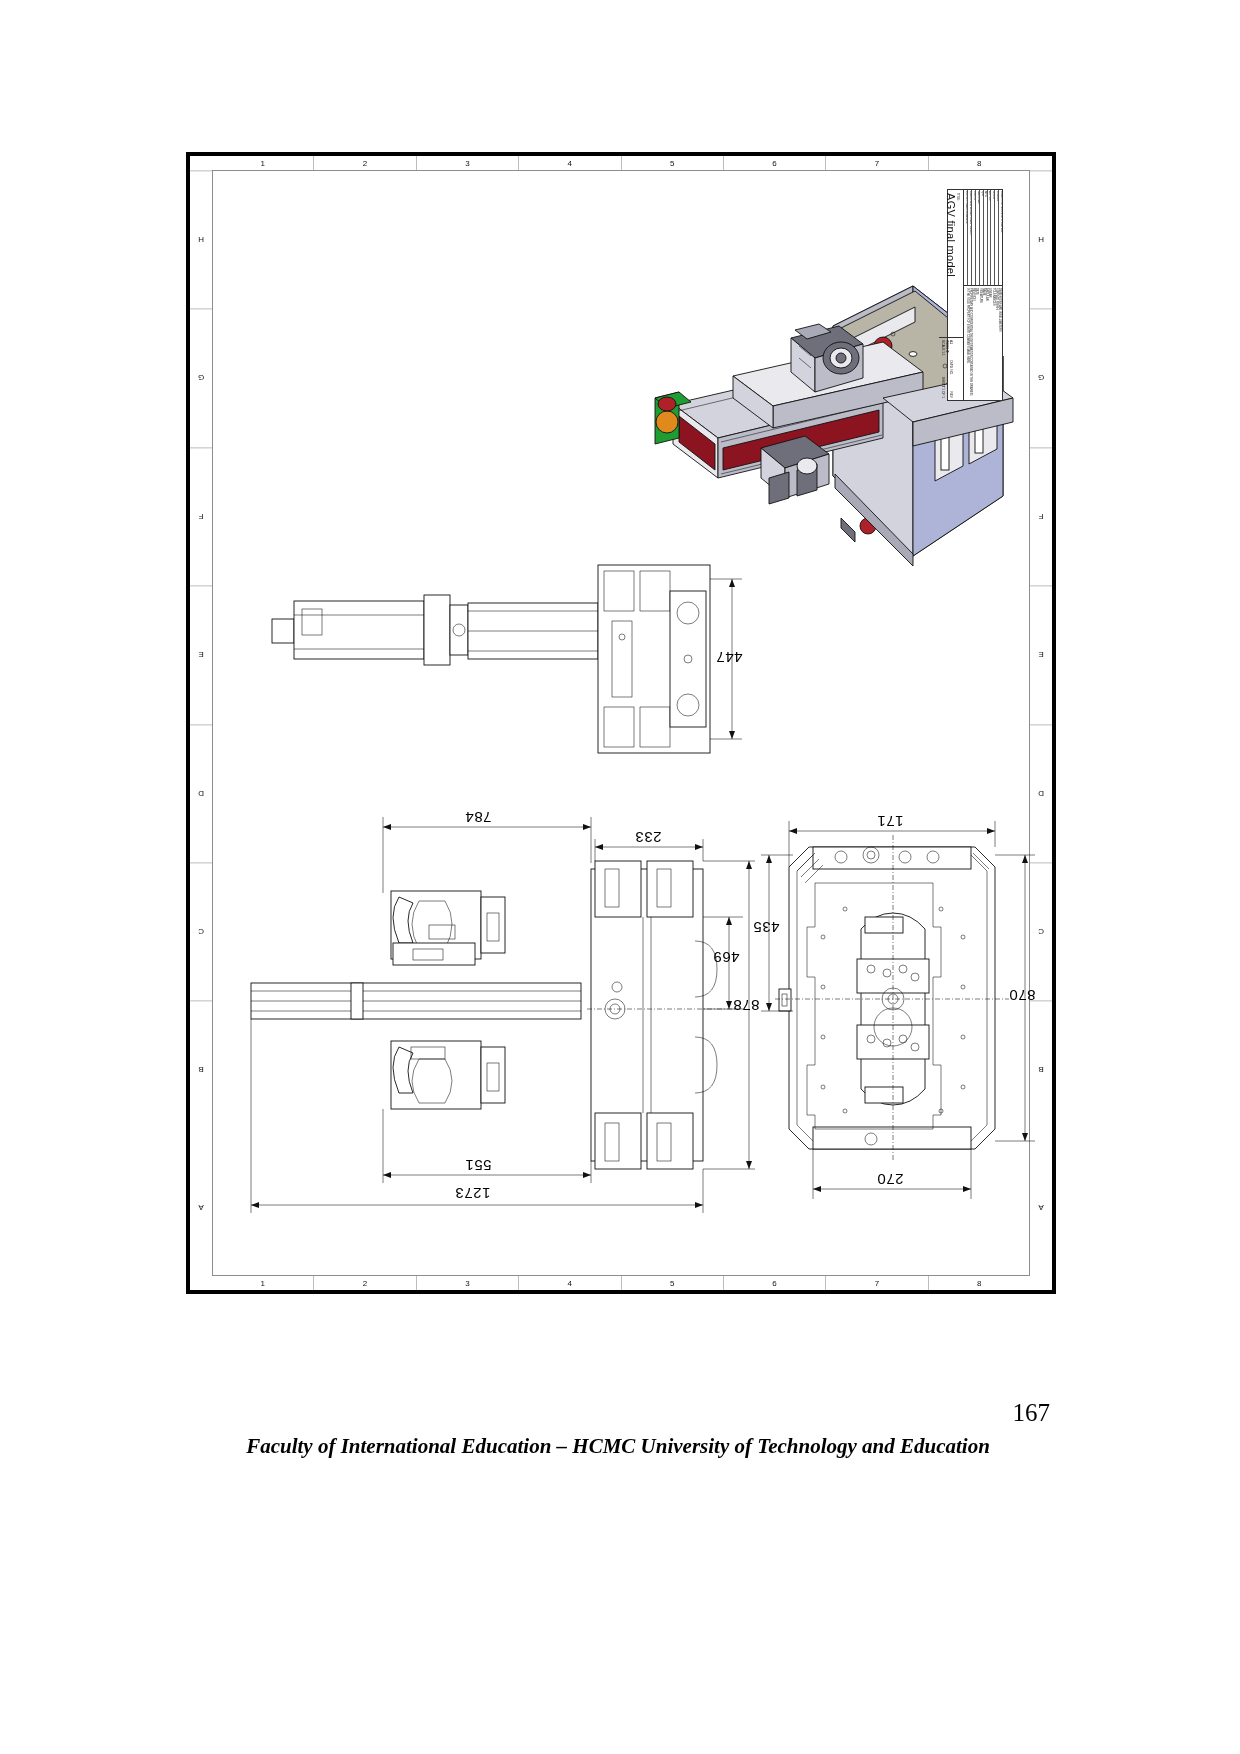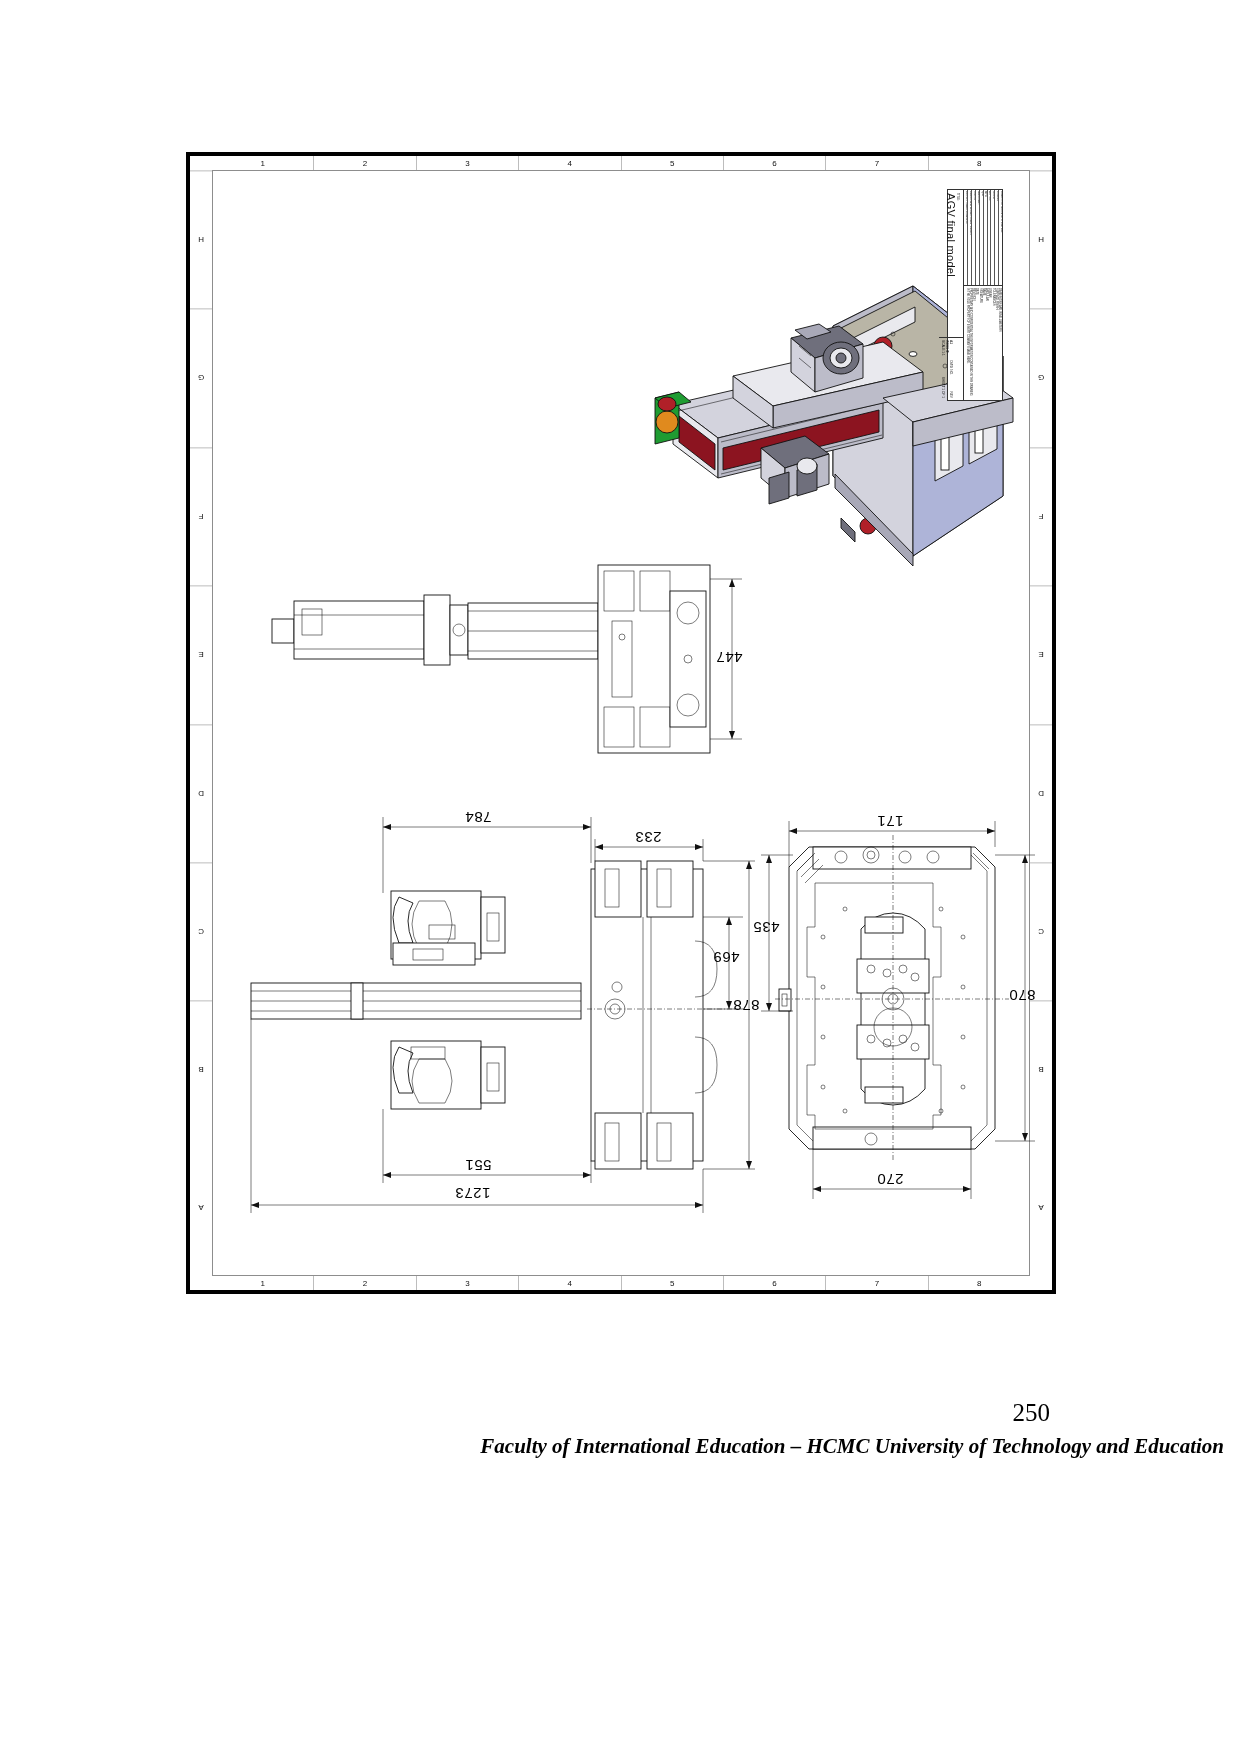--- a/index.html
+++ b/index.html
@@ -199,23 +199,23 @@
     position: absolute;
     right: 190px;
     top: 1399px;
     font-family: "Liberation Serif", serif;
     font-size: 25px;
     color: #000;
   }
   #footer-note {
     position: absolute;
     left: 0;
-    right: 16px;
+    right: 4px;
     top: 1434px;
-    text-align: right;
+    text-align: center;
     font-family: "Liberation Serif", serif;
     font-style: italic;
     font-weight: bold;
     font-size: 21px;
     color: #000;
   }
 
   
   svg { display: block; overflow: visible; }
   .lnt { stroke: #111; stroke-width: .55; fill: none; }
@@ -622,16 +622,16 @@
                 <span>SHEET 1 OF 1</span>
               </div>
             </div>
           </div>
         </div>
       </div>
 
     </div>
   </div>
 
-  <div id="page-number">250</div>
+  <div id="page-number">167</div>
   <div id="footer-note">Faculty of International Education – HCMC University of Technology and Education</div>
 
 </div>
 
 </body></html>

